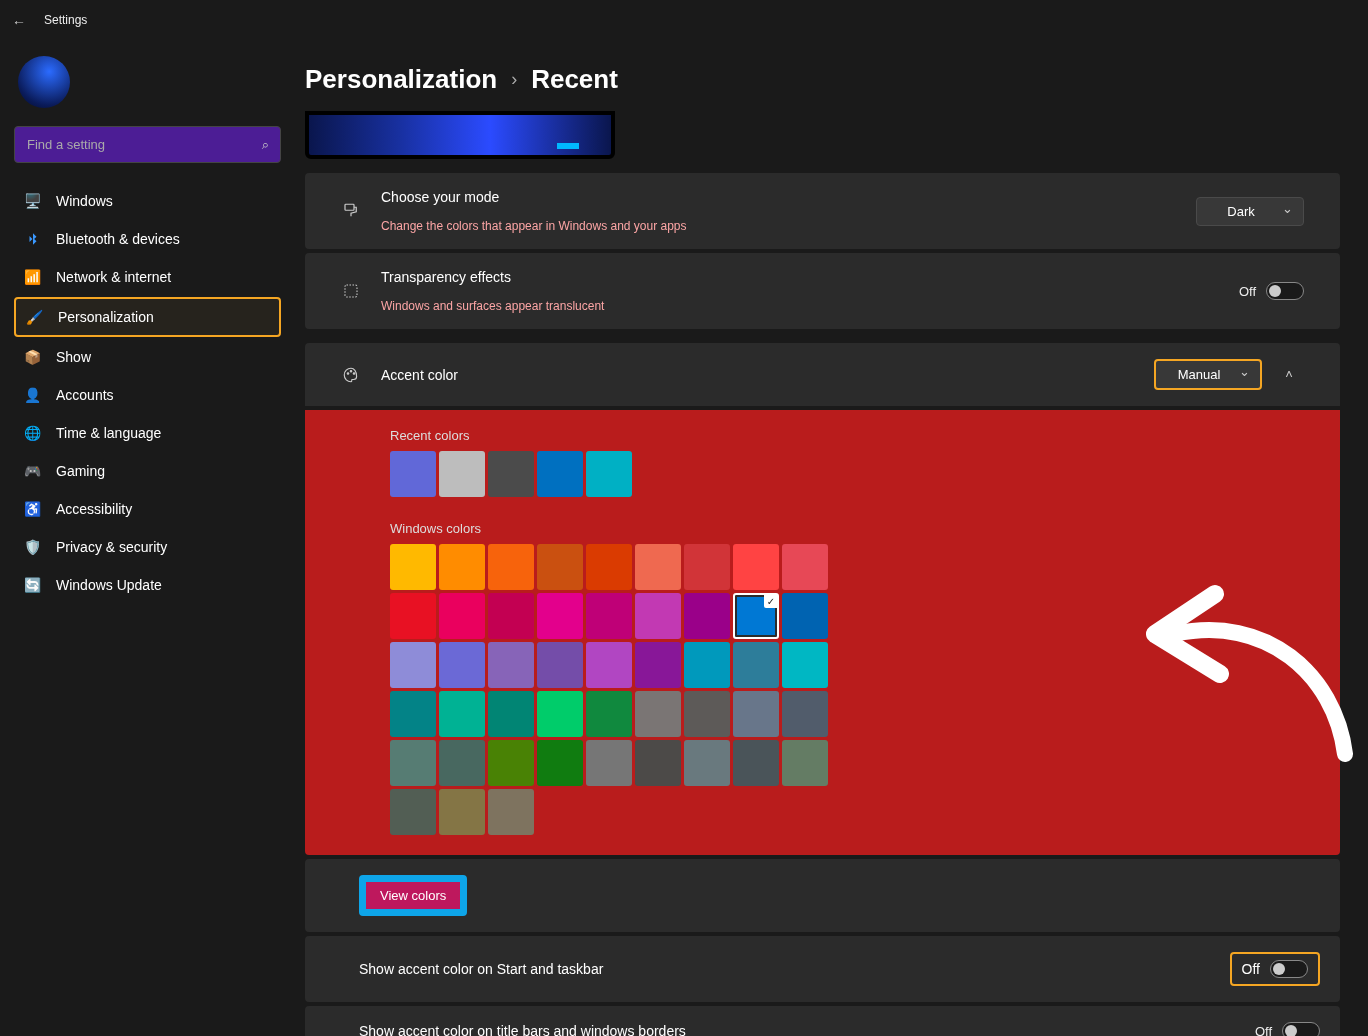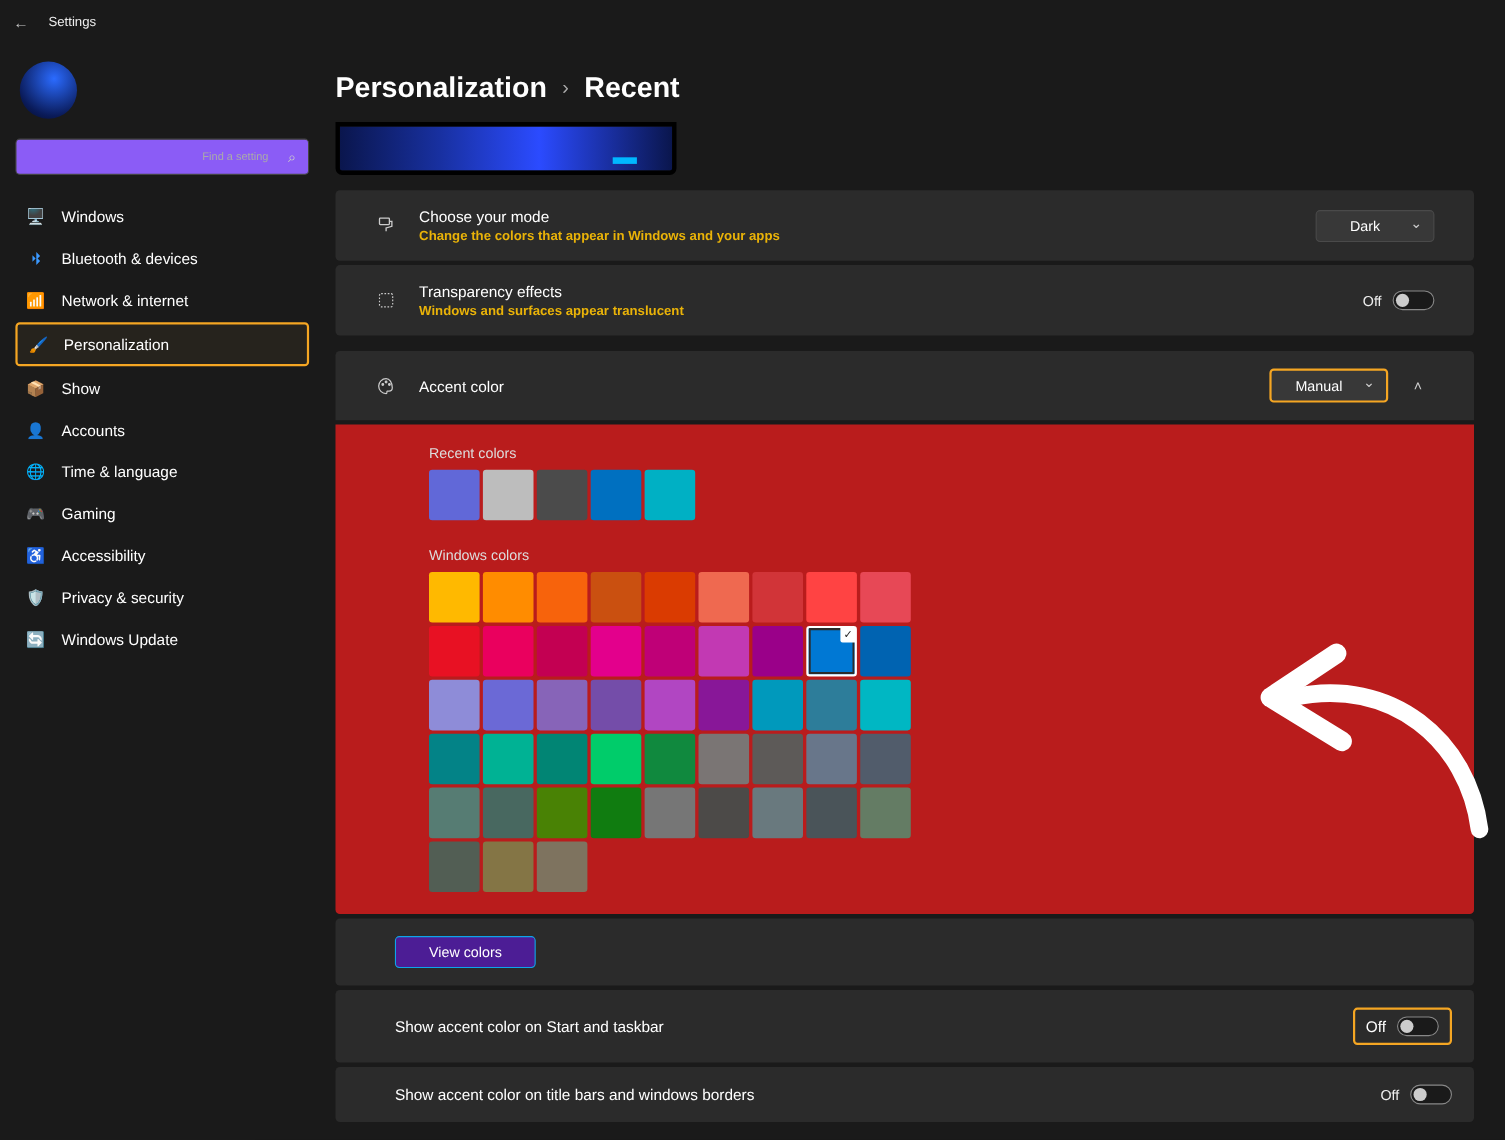--- a/index.html
+++ b/index.html
@@ -32,27 +32,26 @@
   width: 52px; height: 52px; border-radius: 50%;
   background: radial-gradient(circle at 60% 30%, #2b6bff 0%, #0a1b5a 70%, #040820 100%);
   margin: 6px 0 18px 4px;
 }
 .search {
   position: relative;
   margin-bottom: 20px;
 }
 .search input {
   width: 100%;
-  background: #8b5cf6;
+  background: #4c1d95;
   border: 1px solid #444;
   border-radius: 4px;
   padding: 10px 36px 10px 12px;
   color: #ddd;
-  font-size: 10px;
-  text-align: right;
+  font-size: 13px;
 }
 .search input::placeholder { color: #aaa; }
 .search .sicon {
   position: absolute; right: 12px; top: 50%; transform: translateY(-50%);
   color: #ccc; font-size: 13px;
 }
 .nav { list-style: none; }
 .nav li {
   display: flex; align-items: center;
   padding: 9px 10px;
@@ -103,21 +102,21 @@
   margin-bottom: 4px;
   display: flex;
   align-items: center;
 }
 .card .cicon {
   width: 20px; margin-right: 20px; color: #ccc;
   display: flex; align-items: center; justify-content: center;
 }
 .card .ctext { flex: 1; }
 .card .ctitle { font-size: 14px; color: #fff; }
-.card .cdesc { font-size: 12px; color: #eab308; margin-top: 2px; font-weight: bold; }
+.card .cdesc { font-size: 12px; color: #fca5a5; margin-top: 14px; }
 .dropdown {
   background: #383838;
   border: 1px solid #4a4a4a;
   border-radius: 4px;
   padding: 6px 30px 6px 12px;
   font-size: 13px;
   color: #fff;
   position: relative;
   min-width: 108px;
   cursor: pointer;
@@ -182,24 +181,24 @@
 .subrow {
   background: #2b2b2b;
   padding: 16px 20px 16px 54px;
   margin-bottom: 4px;
   display: flex;
   align-items: center;
   border-radius: 4px;
 }
 .subrow .srlabel { flex: 1; font-size: 14px; }
 .btn {
-  background: #4c1d95;
-  border: 1px solid #0ea5e9;
-  border-radius: 4px;
-  padding: 6px 30px;
+  background: #be185d;
+  border: 7px solid #0ea5e9;
+  border-radius: 4px;
+  padding: 6px 14px;
   font-size: 13px;
   color: #fff;
   cursor: pointer;
 }
 .hl-box {
   border: 2px solid #f5a623;
   border-radius: 4px;
   padding: 6px 10px;
   display: flex; align-items: center; gap: 10px;
 }

